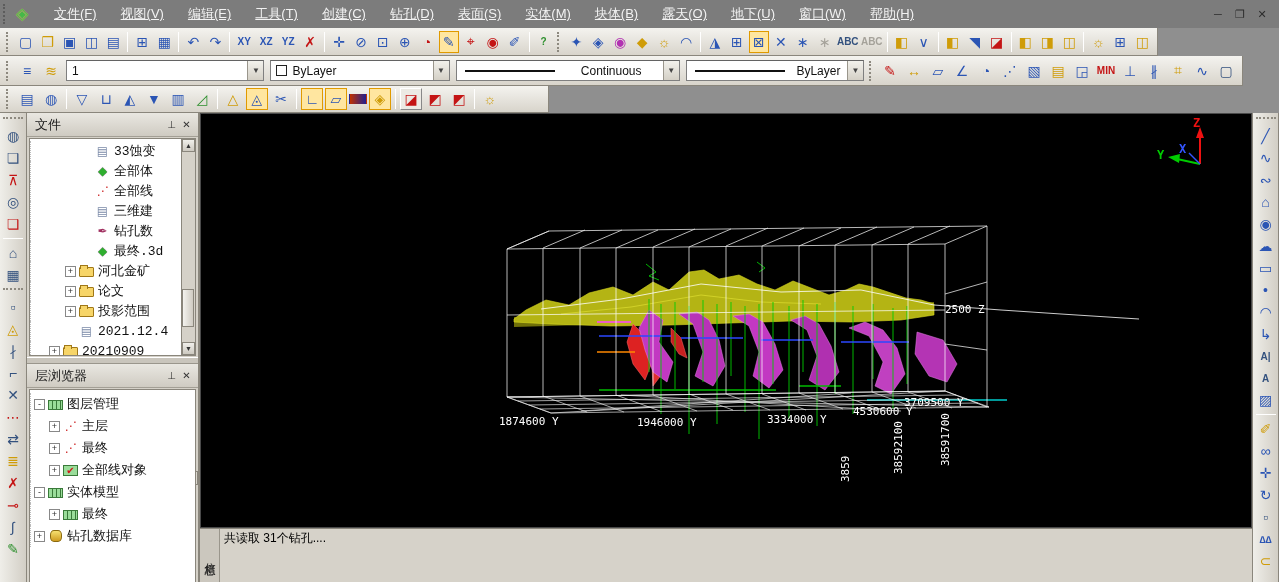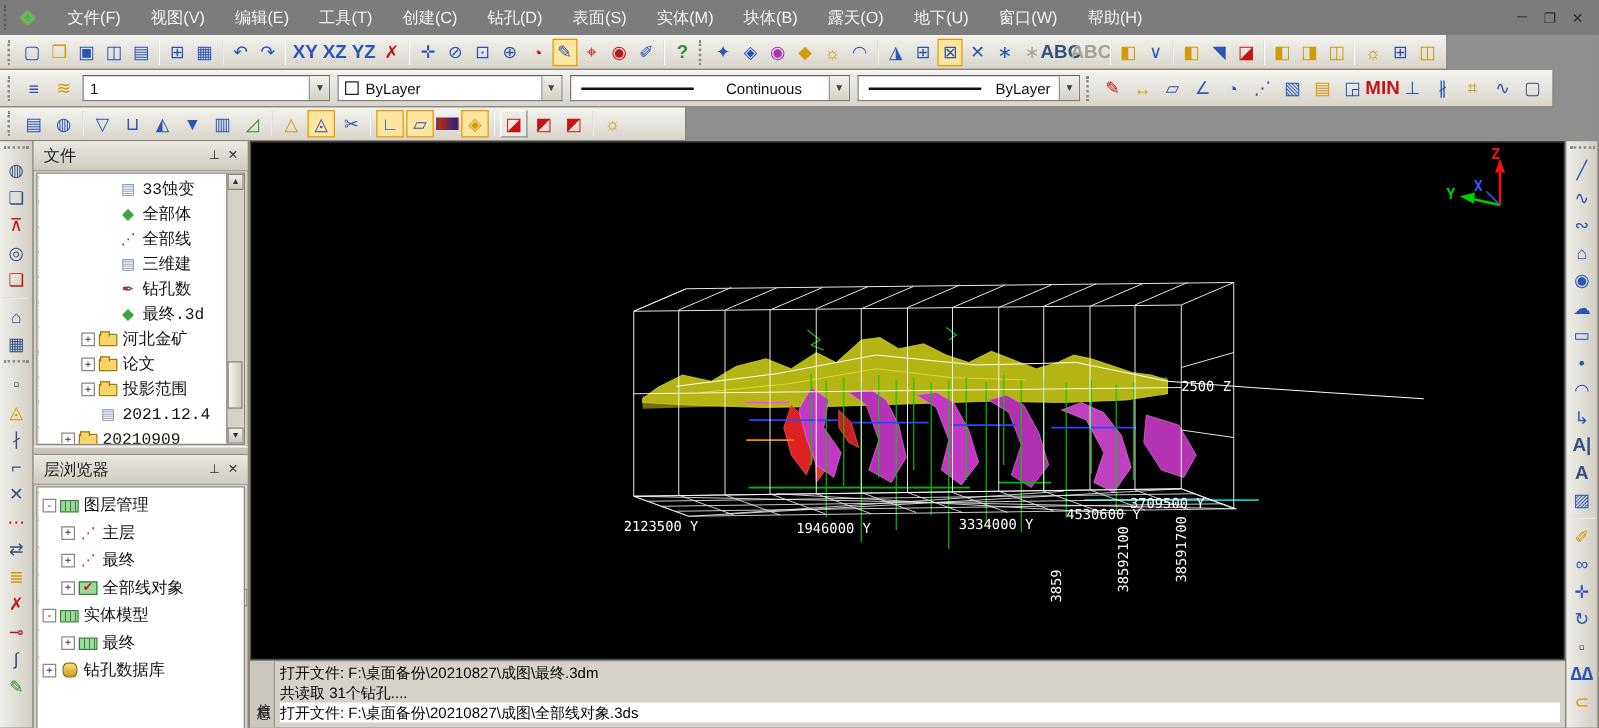--- a/index.html
+++ b/index.html
@@ -19,21 +19,21 @@
   .raft{height:100%;background:linear-gradient(#f4f3ef,#d8d4cb);border-right:1px solid #8a867c;
     border-bottom:1px solid #8a867c;display:flex;align-items:center;padding:0 4px;}
   #row1{top:28px;width:1279px;height:28px;}
   #row1 .raft{width:1158px;}
   #row2{top:56px;width:1279px;height:30px;}
   #row2 .raft{width:1243px;}
   #row3{top:86px;width:1279px;height:27px;}
   #row3 .raft{width:549px;}
   .tbi{display:inline-flex;align-items:center;justify-content:center;width:22px;height:22px;
     margin:0 1px;font-size:14px;color:#33517e;border:1px solid transparent;cursor:default;}
-  .tbi.txt{font-size:15px;font-weight:bold;letter-spacing:0;}
+  .tbi.txt{font-size:10px;font-weight:bold;letter-spacing:0;}
   .tbi.on{background:#ffe6a0;border:1px solid #e09a00;}
   .tbi.raised{border:1px solid #fff;border-right-color:#888;border-bottom-color:#888;background:#eceae4;}
   .tbi.dis{color:#a5a29a;}
   .c-red{color:#c41414;} .c-blue{color:#2b55b4;} .c-green{color:#2d8f2d;}
   .c-yellow{color:#cf9c08;} .c-magenta{color:#b232b2;}
   .c-grad{background:linear-gradient(90deg,#c03000,#202090);color:transparent;width:18px;height:10px;align-self:center;}
   .tb-sep{width:1px;height:20px;background:#9a968c;border-right:1px solid #fff;margin:0 3px;}
   .tb-grip{width:5px;height:20px;border-left:2px dotted #8d897f;margin:0 4px 0 2px;}
   
   .combo{height:21px;background:#fff;border:1px solid #7f7f7f;border-top-color:#636363;
@@ -100,21 +100,21 @@
   #output-lines{flex:1;padding:1px 4px;font-size:12px;color:#000;font-family:"Liberation Sans",sans-serif;}
   #output-lines div{height:16px;line-height:16px;white-space:nowrap;overflow:hidden;}
   #output-lines div.active{background:#fff;}
 </style>
 </head>
 <body>
 
 <div id="menubar">
   <span class="grip"></span>
   <span id="app-icon">◈</span>
-  <div id="menu-items" style="display:flex;">
+  <div id="menu-items" style="display:flex;text-decoration:underline;">
       <span class="menu-item">文件(F)</span>
       <span class="menu-item">视图(V)</span>
       <span class="menu-item">编辑(E)</span>
       <span class="menu-item">工具(T)</span>
       <span class="menu-item">创建(C)</span>
       <span class="menu-item">钻孔(D)</span>
       <span class="menu-item">表面(S)</span>
       <span class="menu-item">实体(M)</span>
       <span class="menu-item">块体(B)</span>
       <span class="menu-item">露天(O)</span>
@@ -553,21 +553,21 @@
 
     <g stroke-width="2" fill="none">
       <line x1="999" y1="50" x2="999" y2="22" stroke="#ee1111"></line>
       <polygon points="995,24 999,13 1003,24" fill="#ee1111" stroke="none"></polygon>
       <line x1="999" y1="50" x2="976" y2="45" stroke="#00cc00"></line>
       <polygon points="979,40 967,43 978,49" fill="#00cc00" stroke="none"></polygon>
       <line x1="999" y1="50" x2="988" y2="39" stroke="#3355ff" stroke-width="1.4"></line>
     </g>
   </svg>
   <div id="vp-overlay" style="position:absolute;left:0;top:0;width:100%;height:100%;">
-      <span class="vlabel" style="left: 298px; top: 301px;">2123500 Y</span>
+      <span class="vlabel" style="left: 298px; top: 301px;">1874600 Y</span>
       <span class="vlabel" style="left: 436px; top: 302px;">1946000 Y</span>
       <span class="vlabel" style="left: 566px; top: 299px;">3334000 Y</span>
       <span class="vlabel" style="left: 652px; top: 291px;">4530600 Y</span>
       <span class="vlabel" style="left: 703px; top: 282px;">3709500 Y</span>
       <span class="vlabel vrot" style="left: 638px; top: 368px;">3859</span>
       <span class="vlabel vrot" style="left: 691px; top: 360px;">38592100</span>
       <span class="vlabel vrot" style="left: 738px; top: 352px;">38591700</span>
       <span class="vlabel" style="left: 744px; top: 189px;">2500 Z</span>
       <span class="ax" style="left: 992px; top: 2px; color: rgb(238, 17, 17);">Z</span>
       <span class="ax" style="left: 956px; top: 34px; color: rgb(0, 204, 0);">Y</span>
@@ -598,17 +598,15 @@
     <span class="tbi">▫</span>
     <span class="tbi txt c-blue">∆∆</span>
     <span class="tbi c-yellow">⊂</span>
   </div>
 
 <div id="output">
   <div id="output-tab">
     <span>信息栏</span>
   </div>
   <div id="output-lines">
-      <div>打开文件: F:\桌面备份\20210827\成图\最终.3dm</div>
       <div>共读取 31个钻孔....</div>
-      <div class="active">打开文件: F:\桌面备份\20210827\成图\全部线对象.3ds</div>
     </div>
 </div>
 
 </body></html>

